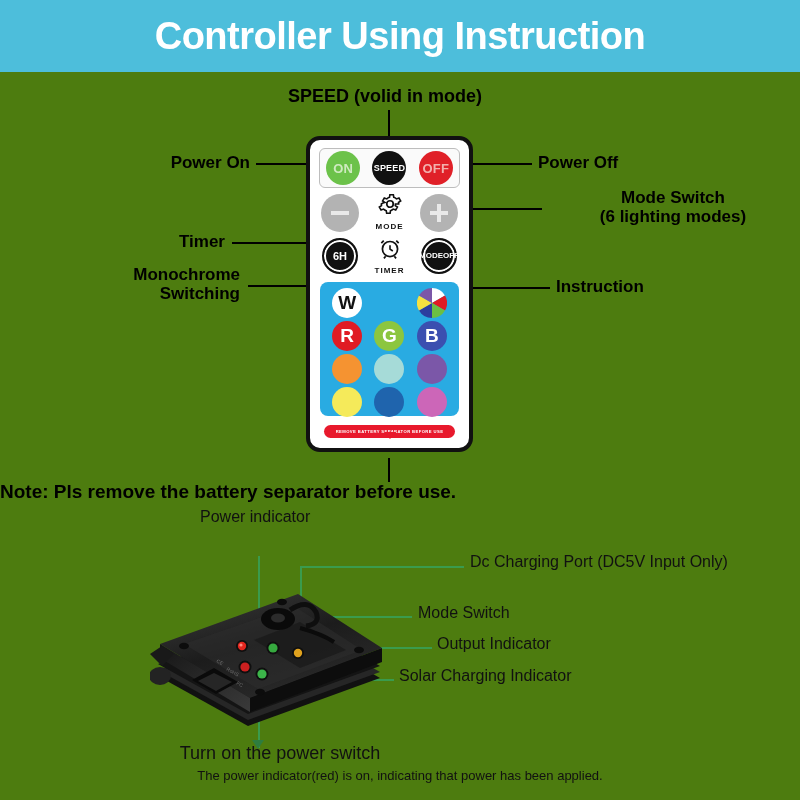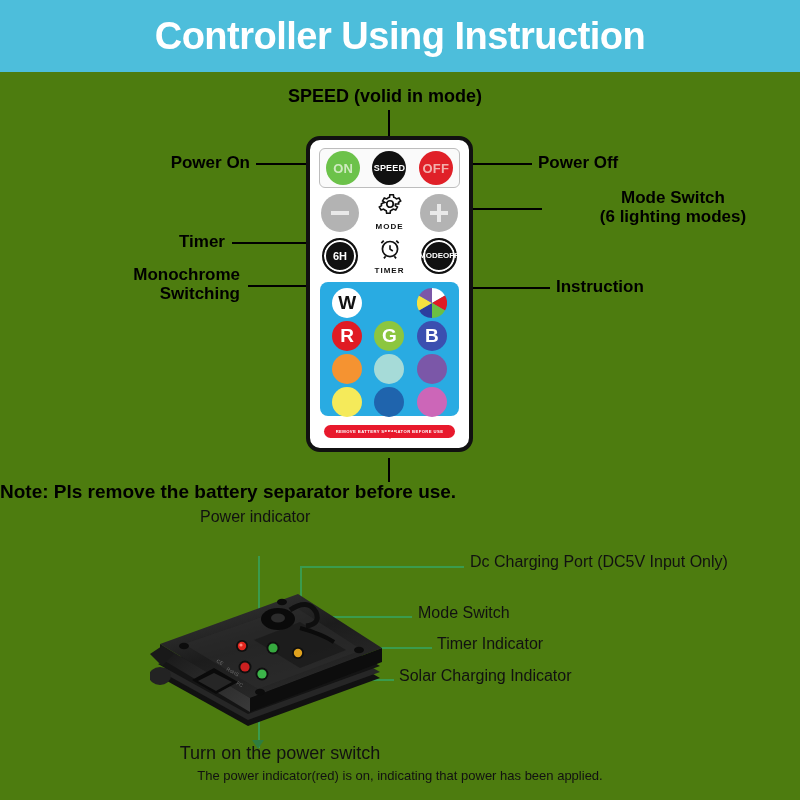--- a/index.html
+++ b/index.html
@@ -329,21 +329,21 @@
   <div class="garrow" style="left:252px; top:740px;"></div>
 
   <div class="dev-label" style="left:470px; top:553px;">Dc Charging Port (DC5V Input Only)</div>
   <div class="glead h" style="left:300px; top:566px; width:164px;"></div>
   <div class="glead v" style="left:300px; top:566px; height:32px;"></div>
 
   <div class="dev-label" style="left:418px; top:604px;">Mode Switch</div>
   <div class="glead h" style="left:270px; top:616px; width:142px;"></div>
   <div class="glead v" style="left:270px; top:608px; height:10px;"></div>
 
-  <div class="dev-label" style="left:437px; top:635px;">Timer Indicator</div>
+  <div class="dev-label" style="left:437px; top:635px;">Output Indicator</div>
   <div class="glead h" style="left:290px; top:647px; width:142px;"></div>
   <div class="glead v" style="left:290px; top:622px; height:26px;"></div>
 
   <div class="dev-label" style="left:399px; top:667px;">Solar Charging Indicator</div>
   <div class="glead h" style="left:262px; top:679px; width:132px;"></div>
   <div class="glead v" style="left:262px; top:645px; height:35px;"></div>
 
   <div class="device-wrap">
     <svg width="250" height="185" viewBox="0 0 250 185">
       <defs>

